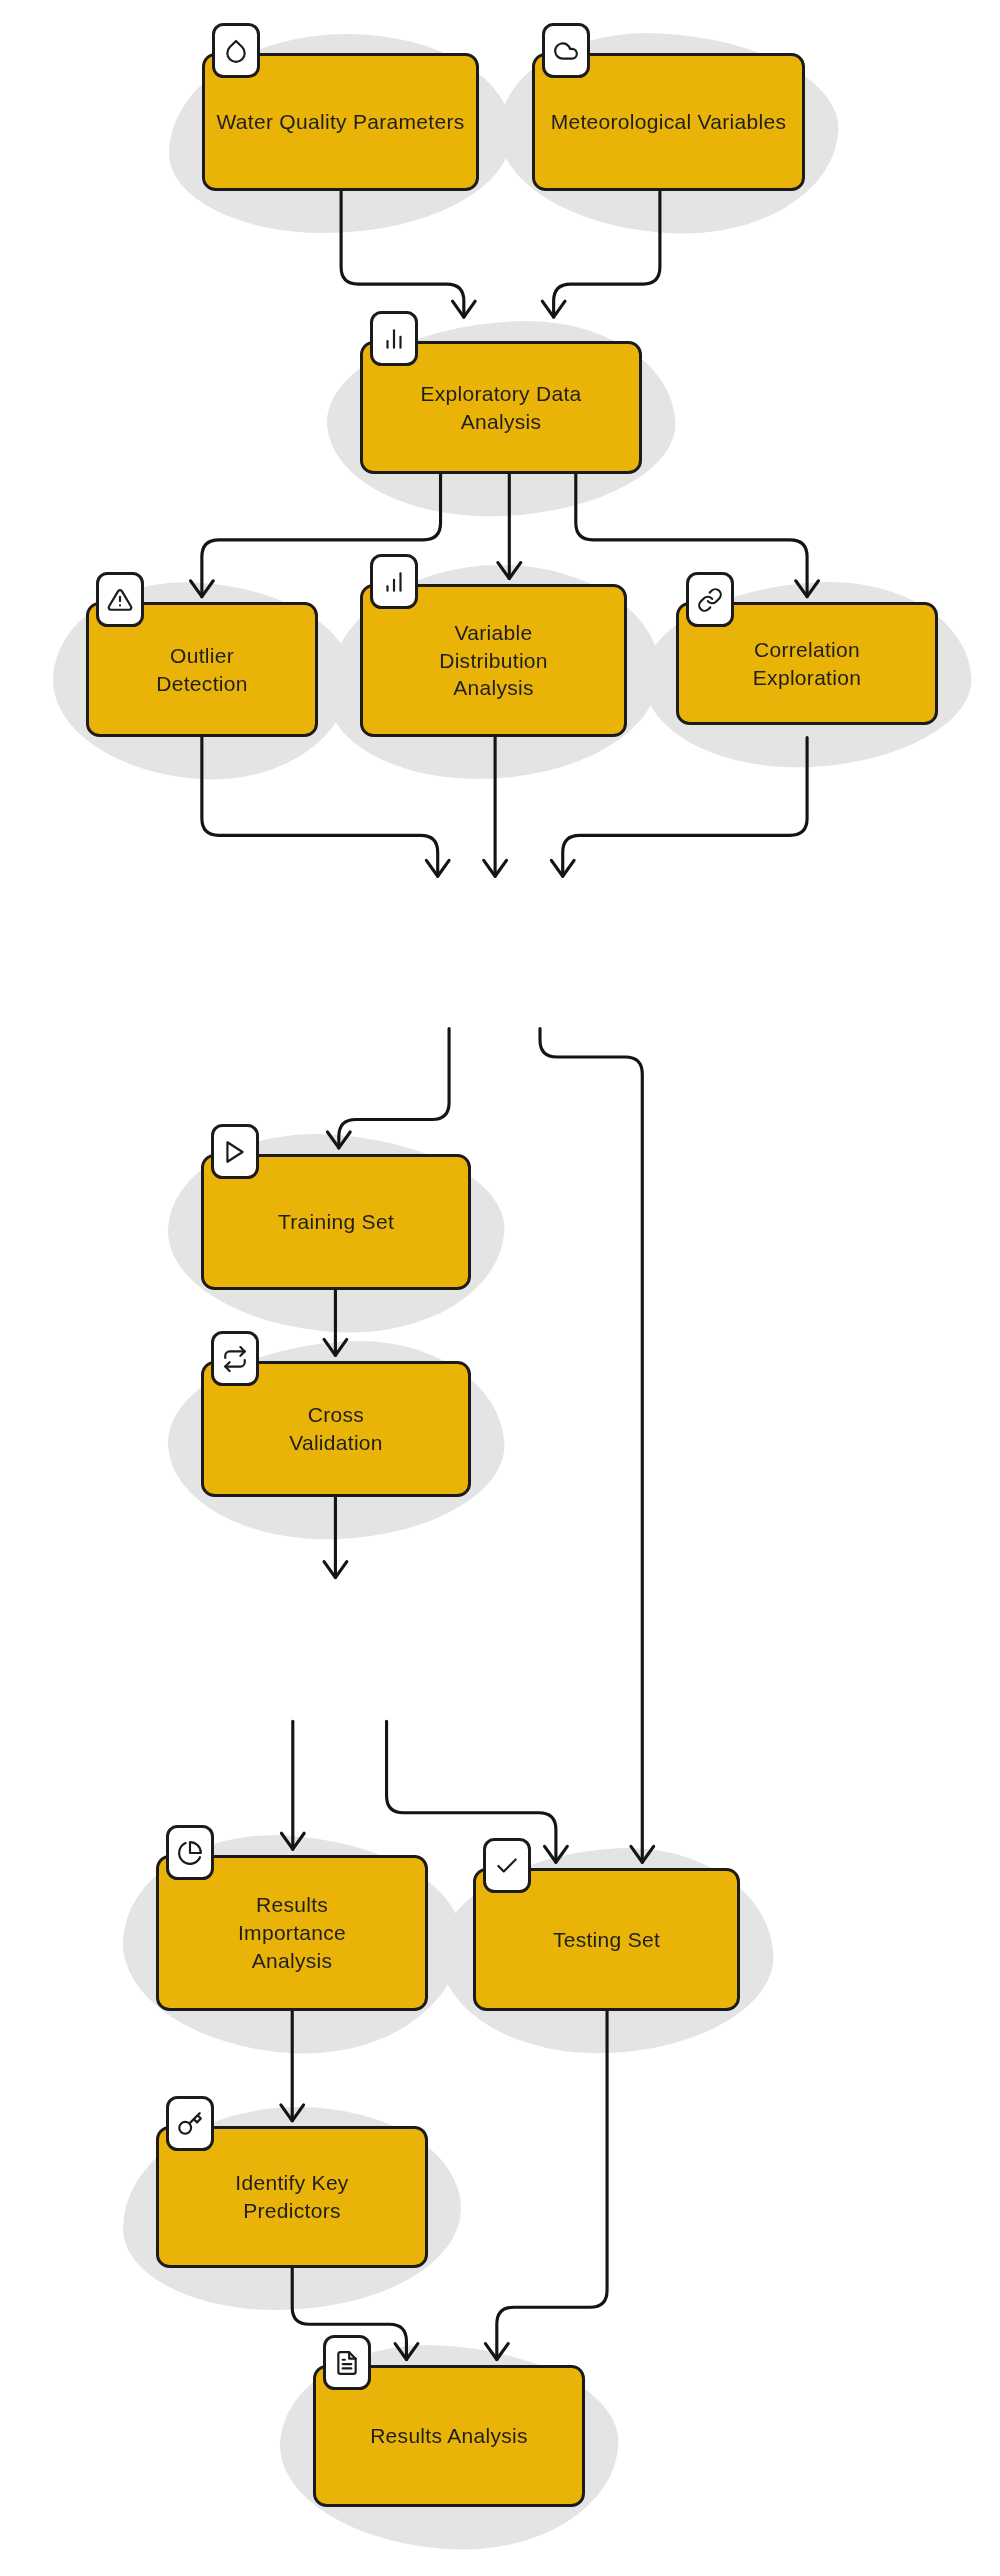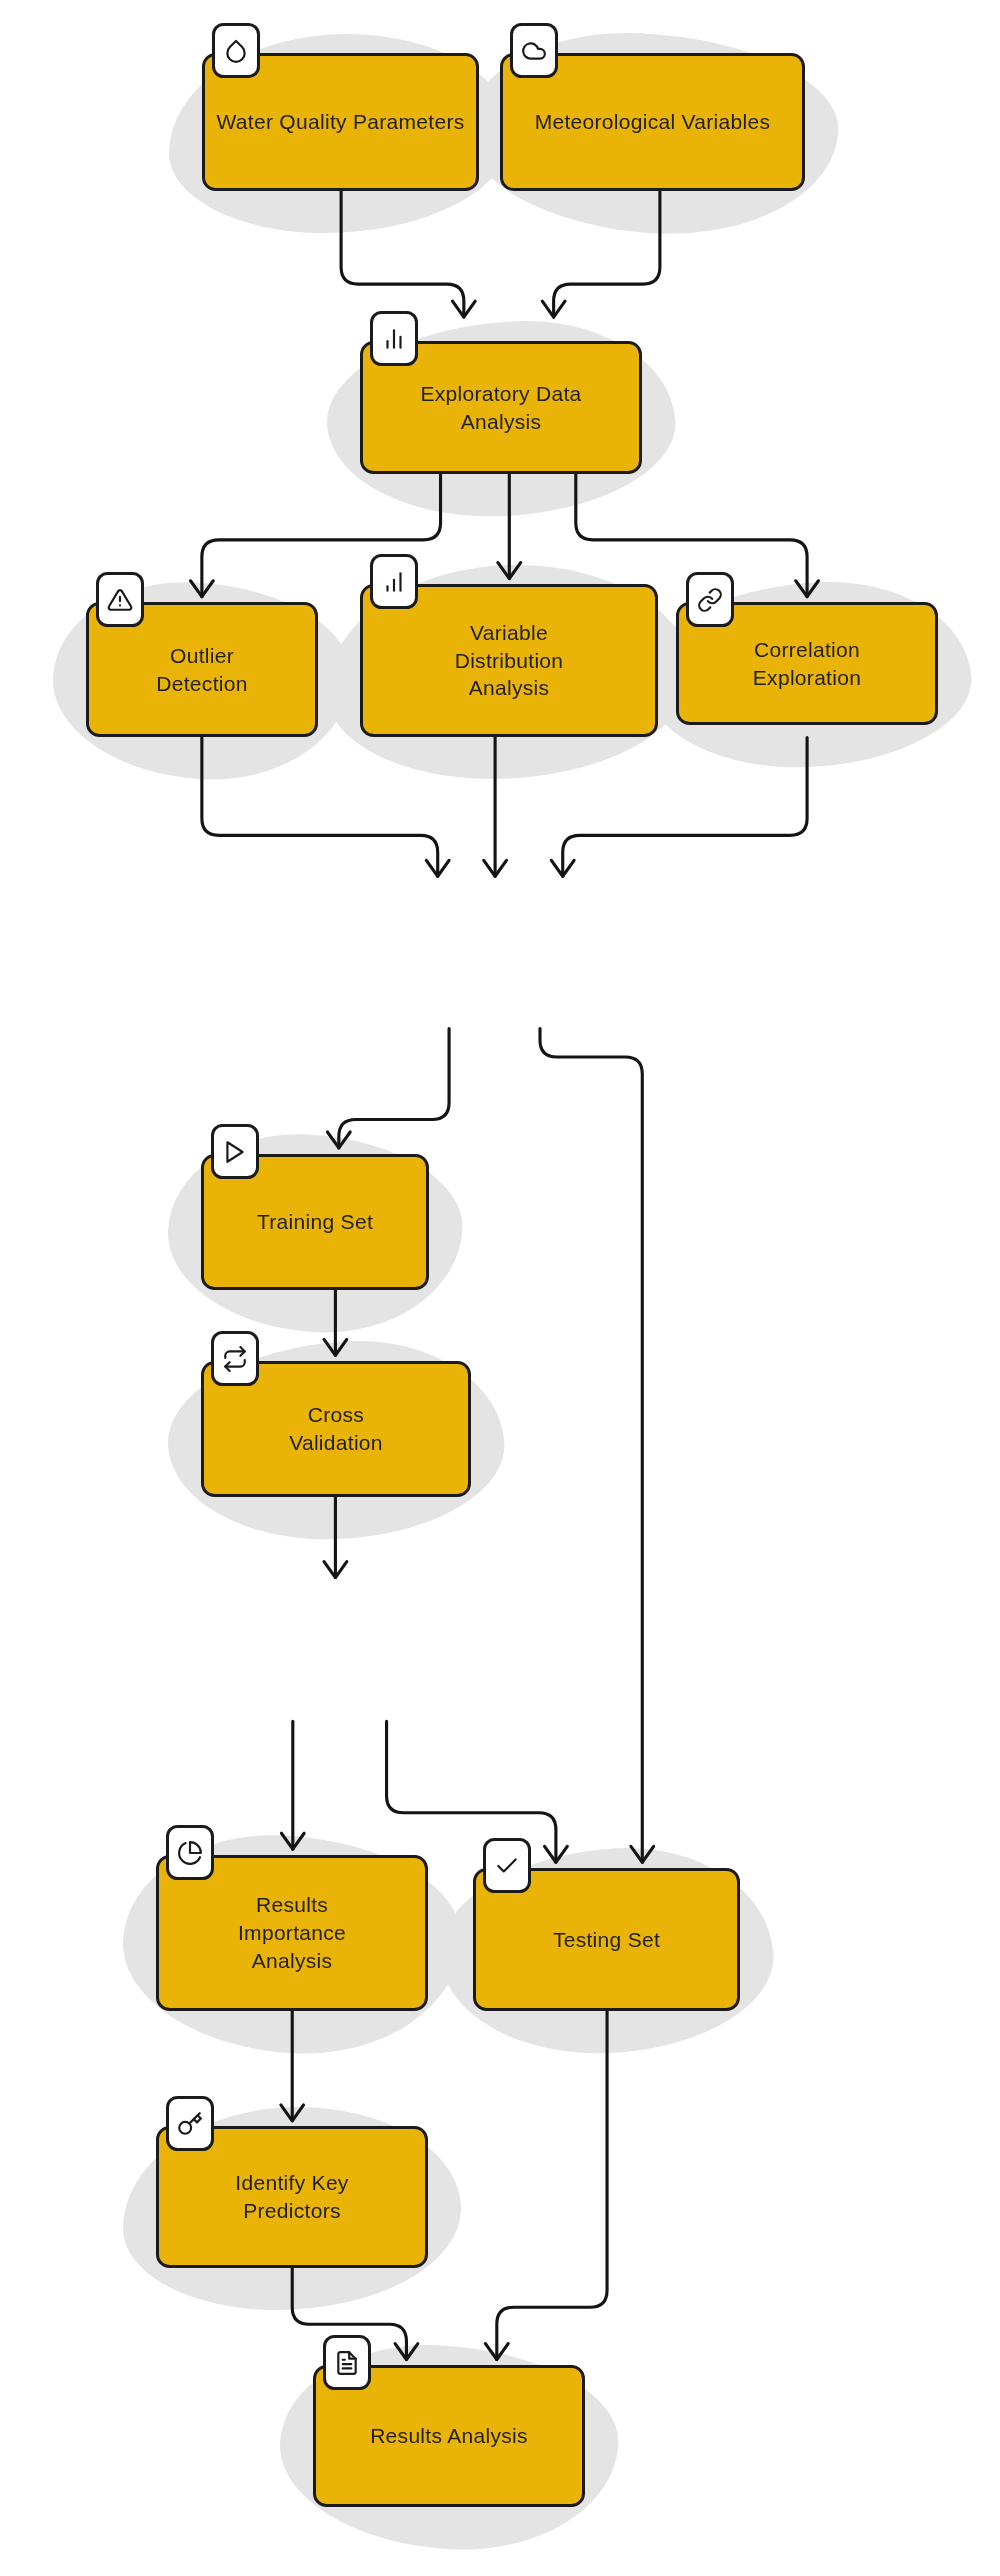--- a/index.html
+++ b/index.html
@@ -109,21 +109,21 @@
     <div class="box">
       <span class="label">Water Quality Parameters</span>
     </div>
     <div class="badge">
       <svg viewBox="0 0 24 24">
           <path d="M12 2.69l5.66 5.66a8 8 0 1 1-11.31 0z"></path>
         </svg>
     </div>
   </div>
 
-  <div class="node" style="left:500px;top:53px;width:273px;height:138px;padding-left:32px;">
+  <div class="node" style="left:532px;top:53px;width:273px;height:138px;">
     <div class="blob b2"></div>
     <div class="box">
       <span class="label">Meteorological Variables</span>
     </div>
     <div class="badge">
       <svg viewBox="0 0 24 24">
           <path d="M17.5 19H9a7 7 0 1 1 6.71-9h1.79a4.5 4.5 0 1 1 0 9Z"></path>
         </svg>
     </div>
   </div>
@@ -149,21 +149,21 @@
     </div>
     <div class="badge">
       <svg viewBox="0 0 24 24">
           <path d="M10.29 3.86L1.82 18a2 2 0 0 0 1.71 3h16.94a2 2 0 0 0 1.71-3L13.71 3.86a2 2 0 0 0-3.42 0z"></path>
           <line x1="12" y1="9" x2="12" y2="13"></line>
           <line x1="12" y1="17" x2="12.01" y2="17"></line>
         </svg>
     </div>
   </div>
 
-  <div class="node" style="left:360px;top:584px;width:267px;height:153px;padding-left:31px;">
+  <div class="node" style="left:360px;top:584px;width:267px;height:153px;">
     <div class="blob b1"></div>
     <div class="box">
       <span class="label" style="max-width:136px;">Variable Distribution Analysis</span>
     </div>
     <div class="badge">
       <svg viewBox="0 0 24 24">
           <line x1="6" y1="20" x2="6" y2="16"></line>
           <line x1="12" y1="20" x2="12" y2="10"></line>
           <line x1="18" y1="20" x2="18" y2="4"></line>
         </svg>
@@ -177,21 +177,21 @@
     </div>
     <div class="badge">
       <svg viewBox="0 0 24 24">
           <path d="M10 13a5 5 0 0 0 7.54.54l3-3a5 5 0 0 0-7.07-7.07l-1.72 1.71"></path>
           <path d="M14 11a5 5 0 0 0-7.54-.54l-3 3a5 5 0 0 0 7.07 7.07l1.71-1.71"></path>
         </svg>
     </div>
   </div>
 
 
-  <div class="node" style="left:201px;top:1154px;width:228px;height:136px;">
+  <div class="node" style="left:201px;top:1154px;width:270px;height:136px;">
     <div class="blob b2"></div>
     <div class="box">
       <span class="label">Training Set</span>
     </div>
     <div class="badge">
       <svg viewBox="0 0 24 24">
           <polygon points="5 3 19 12 5 21 5 3"></polygon>
         </svg>
     </div>
   </div>

